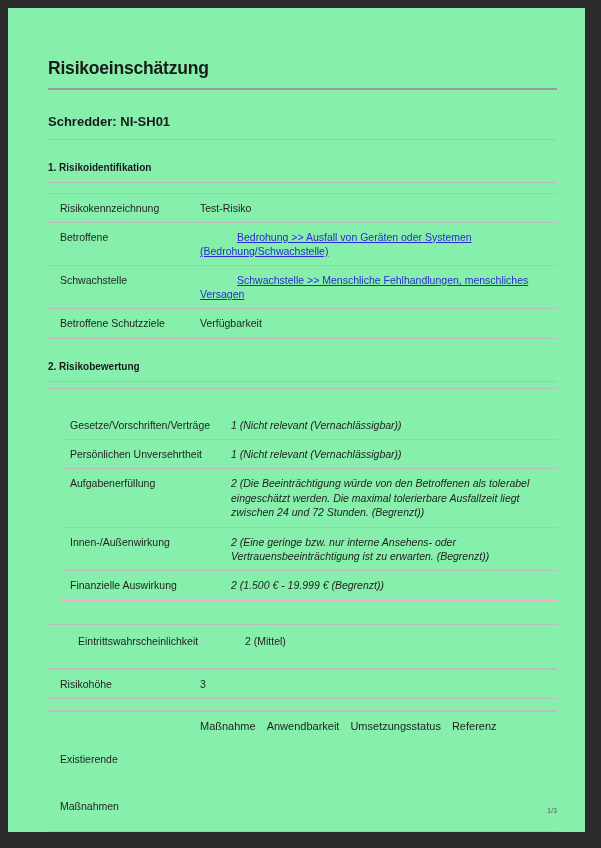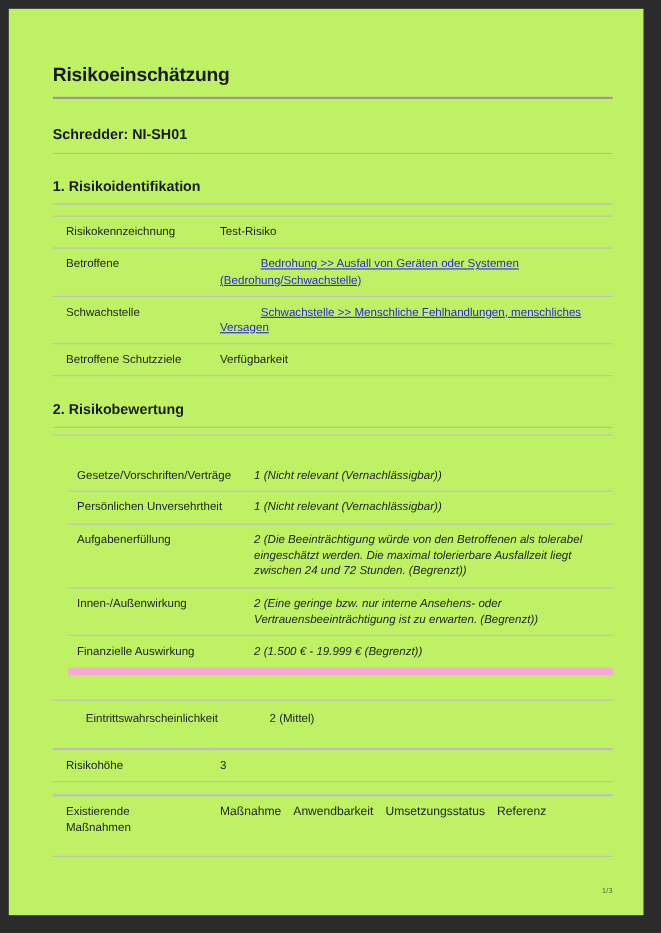--- a/index.html
+++ b/index.html
@@ -13,21 +13,21 @@
     overflow: hidden;
     font-family: "Liberation Sans", sans-serif;
   }
 
   .page {
     position: absolute;
     left: 8px;
     top: 8px;
     width: 577px;
     height: 824px;
-    background: #bef264;
+    background: #86efac;
     box-sizing: border-box;
     overflow: hidden;
   }
 
   .content {
     position: absolute;
     left: 40px;
     top: 0;
     width: 509px;
   }
@@ -46,21 +46,21 @@
   .sub-title {
     font-size: 13px;
     font-weight: bold;
     color: #1a1a1a;
     padding-top: 24px;
     padding-bottom: 9px;
     border-bottom: 1px solid #b9b9b9;
     line-height: 1.2;
   }
   .section-title {
-    font-size: 13px;
+    font-size: 10px;
     font-weight: bold;
     color: #1a1a1a;
     padding-top: 22px;
     padding-bottom: 8px;
     border-bottom: 1px solid #b9b9b9;
     line-height: 1.2;
   }
 
   
   .tbl {
@@ -88,21 +88,21 @@
     border-collapse: collapse;
     font-size: 10.5px;
     color: #1f1f1f;
   }
   .tbl-inner td {
     padding: 7px 4px 7px 10px;
     vertical-align: top;
     border-bottom: 1px solid #bdbdbd;
     line-height: 1.37;
   }
-  .tbl-inner tr:last-child td { border-bottom: 7px solid #f9a8d4; }
+  .tbl-inner tr:last-child td { border-bottom: 2px solid #f9a8d4; }
   .tbl-inner .k { width: 155px; padding-left: 8px; }
   .tbl-inner .v { padding-left: 2px; font-style: italic; }
   .no-rule td { border-bottom: none !important; }
 
   .gap-block { height: 22px; }
 
   
   .tbl-prob {
     width: 495px;
     border-collapse: collapse;
@@ -136,21 +136,21 @@
     color: #1f1f1f;
   }
   .measures th {
     font-weight: normal;
     text-align: left;
     padding: 0 11px 0 0;
     white-space: nowrap;
   }
   .measures th:last-child { padding-right: 0; }
 
-  .m-label { line-height: 1.35; }
+  .m-label { line-height: 1.35; margin-top: 33px; }
 
   
   .page-num {
     position: absolute;
     right: 28px;
     bottom: 18px;
     font-size: 6.5px;
     color: #555555;
     letter-spacing: 0.2px;
   }

